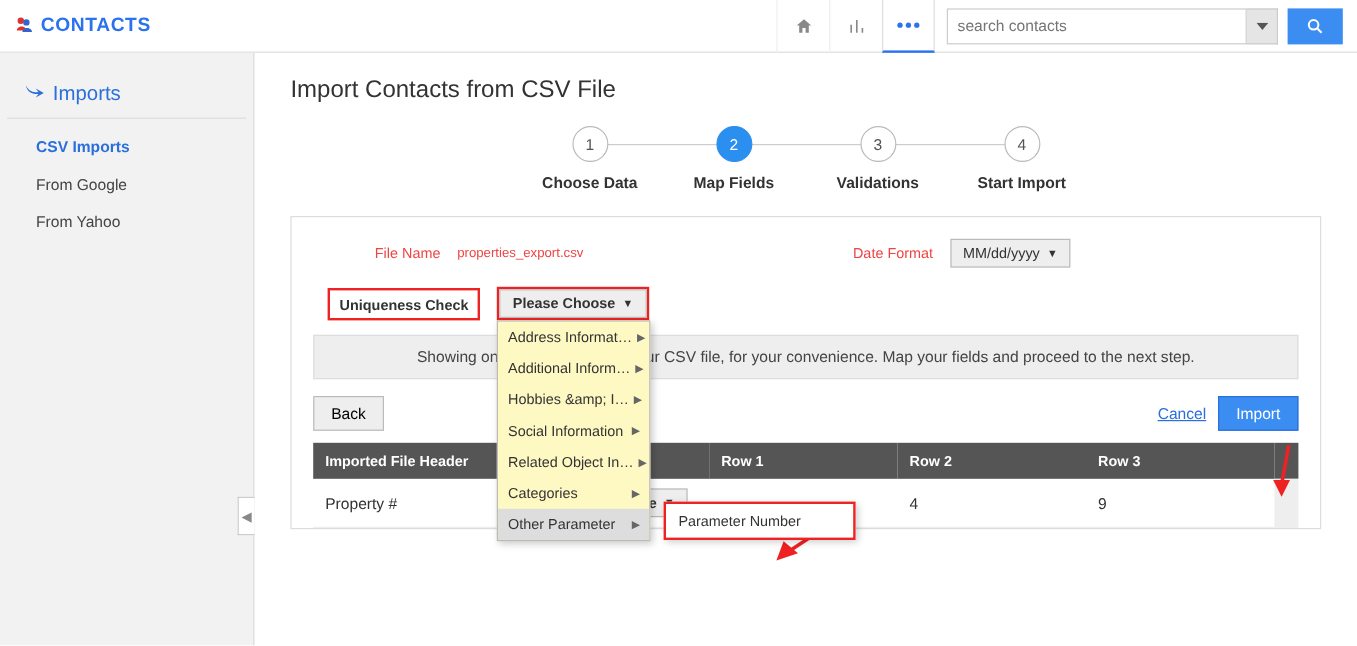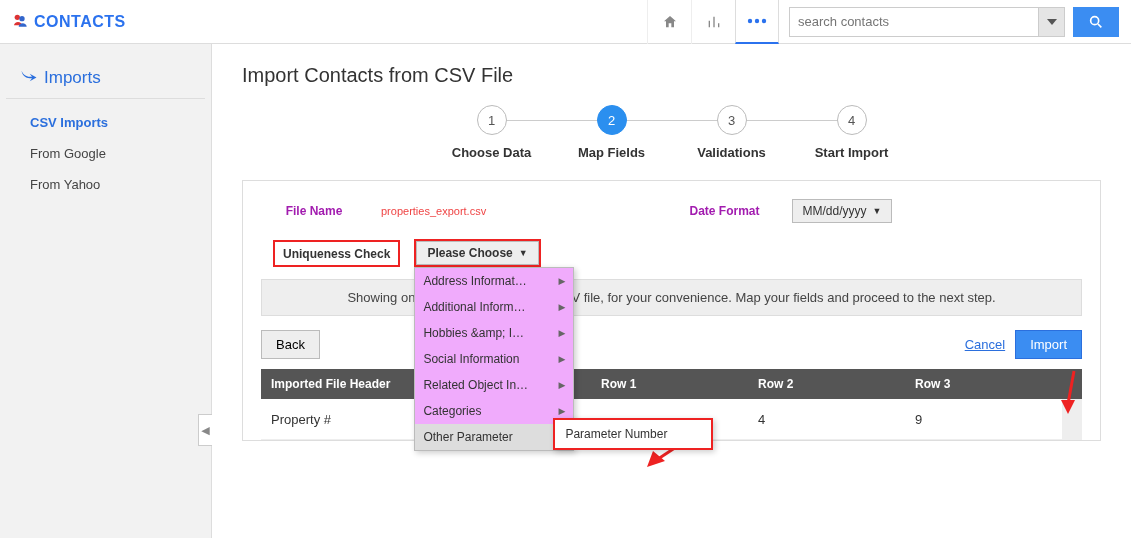--- a/index.html
+++ b/index.html
@@ -34,21 +34,21 @@
 .stepper { display: flex; justify-content: center; align-items: flex-start; gap: 0; margin-bottom: 20px; }
 .step { display: flex; flex-direction: column; align-items: center; width: 120px; position: relative; }
 .step .circle { width: 30px; height: 30px; border-radius: 50%; border: 1px solid #bbb; display: flex; align-items: center; justify-content: center; font-size: 13px; color: #555; background: #fff; z-index:1; }
 .step.active .circle { background: #2b8fef; border-color: #2b8fef; color: #fff; }
 .step .label { margin-top: 10px; font-size: 13px; font-weight: bold; color:#333; text-align:center; }
 
 
 .panel { border: 1px solid #ddd; padding: 18px 18px 0; position: relative; }
 .form-row { display: flex; margin-bottom: 16px; }
 .form-col { flex: 1; display: flex; align-items: center; }
-.form-label { width: 120px; text-align: center; font-weight: bold; font-size: 12px; color: #a21caf; padding-right: 14px; }
+.form-label { width: 120px; text-align: right; font-weight: normal; font-size: 12px; color: #ef4444; padding-right: 14px; }
 .form-value { font-size: 11px; color: #ef4444; }
 .select-btn { border: 1px solid #bbb; background: #eee; padding: 4px 10px; font-size: 12px; display: inline-flex; align-items: center; gap: 6px; cursor:pointer; }
 .select-btn .caret { font-size: 9px; }
 
 .uniqueness-row { display:flex; align-items:center; gap: 14px; margin: 6px 12px 12px; }
 .redbox { border: 2px solid #e22; padding: 4px 8px; }
 .uniqueness-label { font-weight: bold; font-size: 12px; }
 
 .info-bar { background: #eee; border: 1px solid #ddd; padding: 10px 12px; font-size: 13px; color: #444; margin: 8px 0 14px; text-align:center; position:relative; z-index:0;}
 
@@ -59,21 +59,21 @@
 .btn-primary { background: #3b8df2; border: 1px solid #2b6fdd; color: #fff; padding: 6px 14px; font-size: 13px; cursor:pointer; }
 
 
 table.map { width: 100%; border-collapse: collapse; }
 table.map th { background: #555; color: #fff; font-size: 12px; text-align: left; padding: 8px 10px; font-weight: bold; }
 table.map td { padding: 8px 10px; font-size: 13px; border-bottom: 1px solid #eee; }
 .scroll-hint { width:10px; background:#eee; }
 
 
 .dd-wrap { position: relative; }
-.dd-menu { position: absolute; top: 26px; left: -2px; width: 160px; background: #f0abfc; border: 1px solid #bbb; box-shadow: 2px 2px 6px rgba(0,0,0,.2); z-index: 5; }
+.dd-menu { position: absolute; top: 26px; left: -2px; width: 128px; background: #fef9c3; border: 1px solid #bbb; box-shadow: 2px 2px 6px rgba(0,0,0,.2); z-index: 5; }
 .dd-menu .item { padding: 6px 8px; font-size: 12px; color: #333; display: flex; align-items:center; justify-content: space-between; white-space: nowrap; overflow:hidden; text-overflow: ellipsis; cursor:pointer; }
 .dd-menu .item .arr { font-size: 9px; color: #666; margin-left:4px; }
 .dd-menu .item.hover { background: #ddd; }
 .submenu { position: absolute; left: 138px; bottom: 0px; width: 160px; background: #fff; border: 1px solid #bbb; box-shadow: 2px 2px 6px rgba(0,0,0,.2); z-index: 6; }
 .submenu .item { padding: 7px 10px; font-size: 12px; }
 
 
 .red-arrow { position: absolute; pointer-events: none; }
 .red-border-thick { border: 2px solid #e22; }
 

